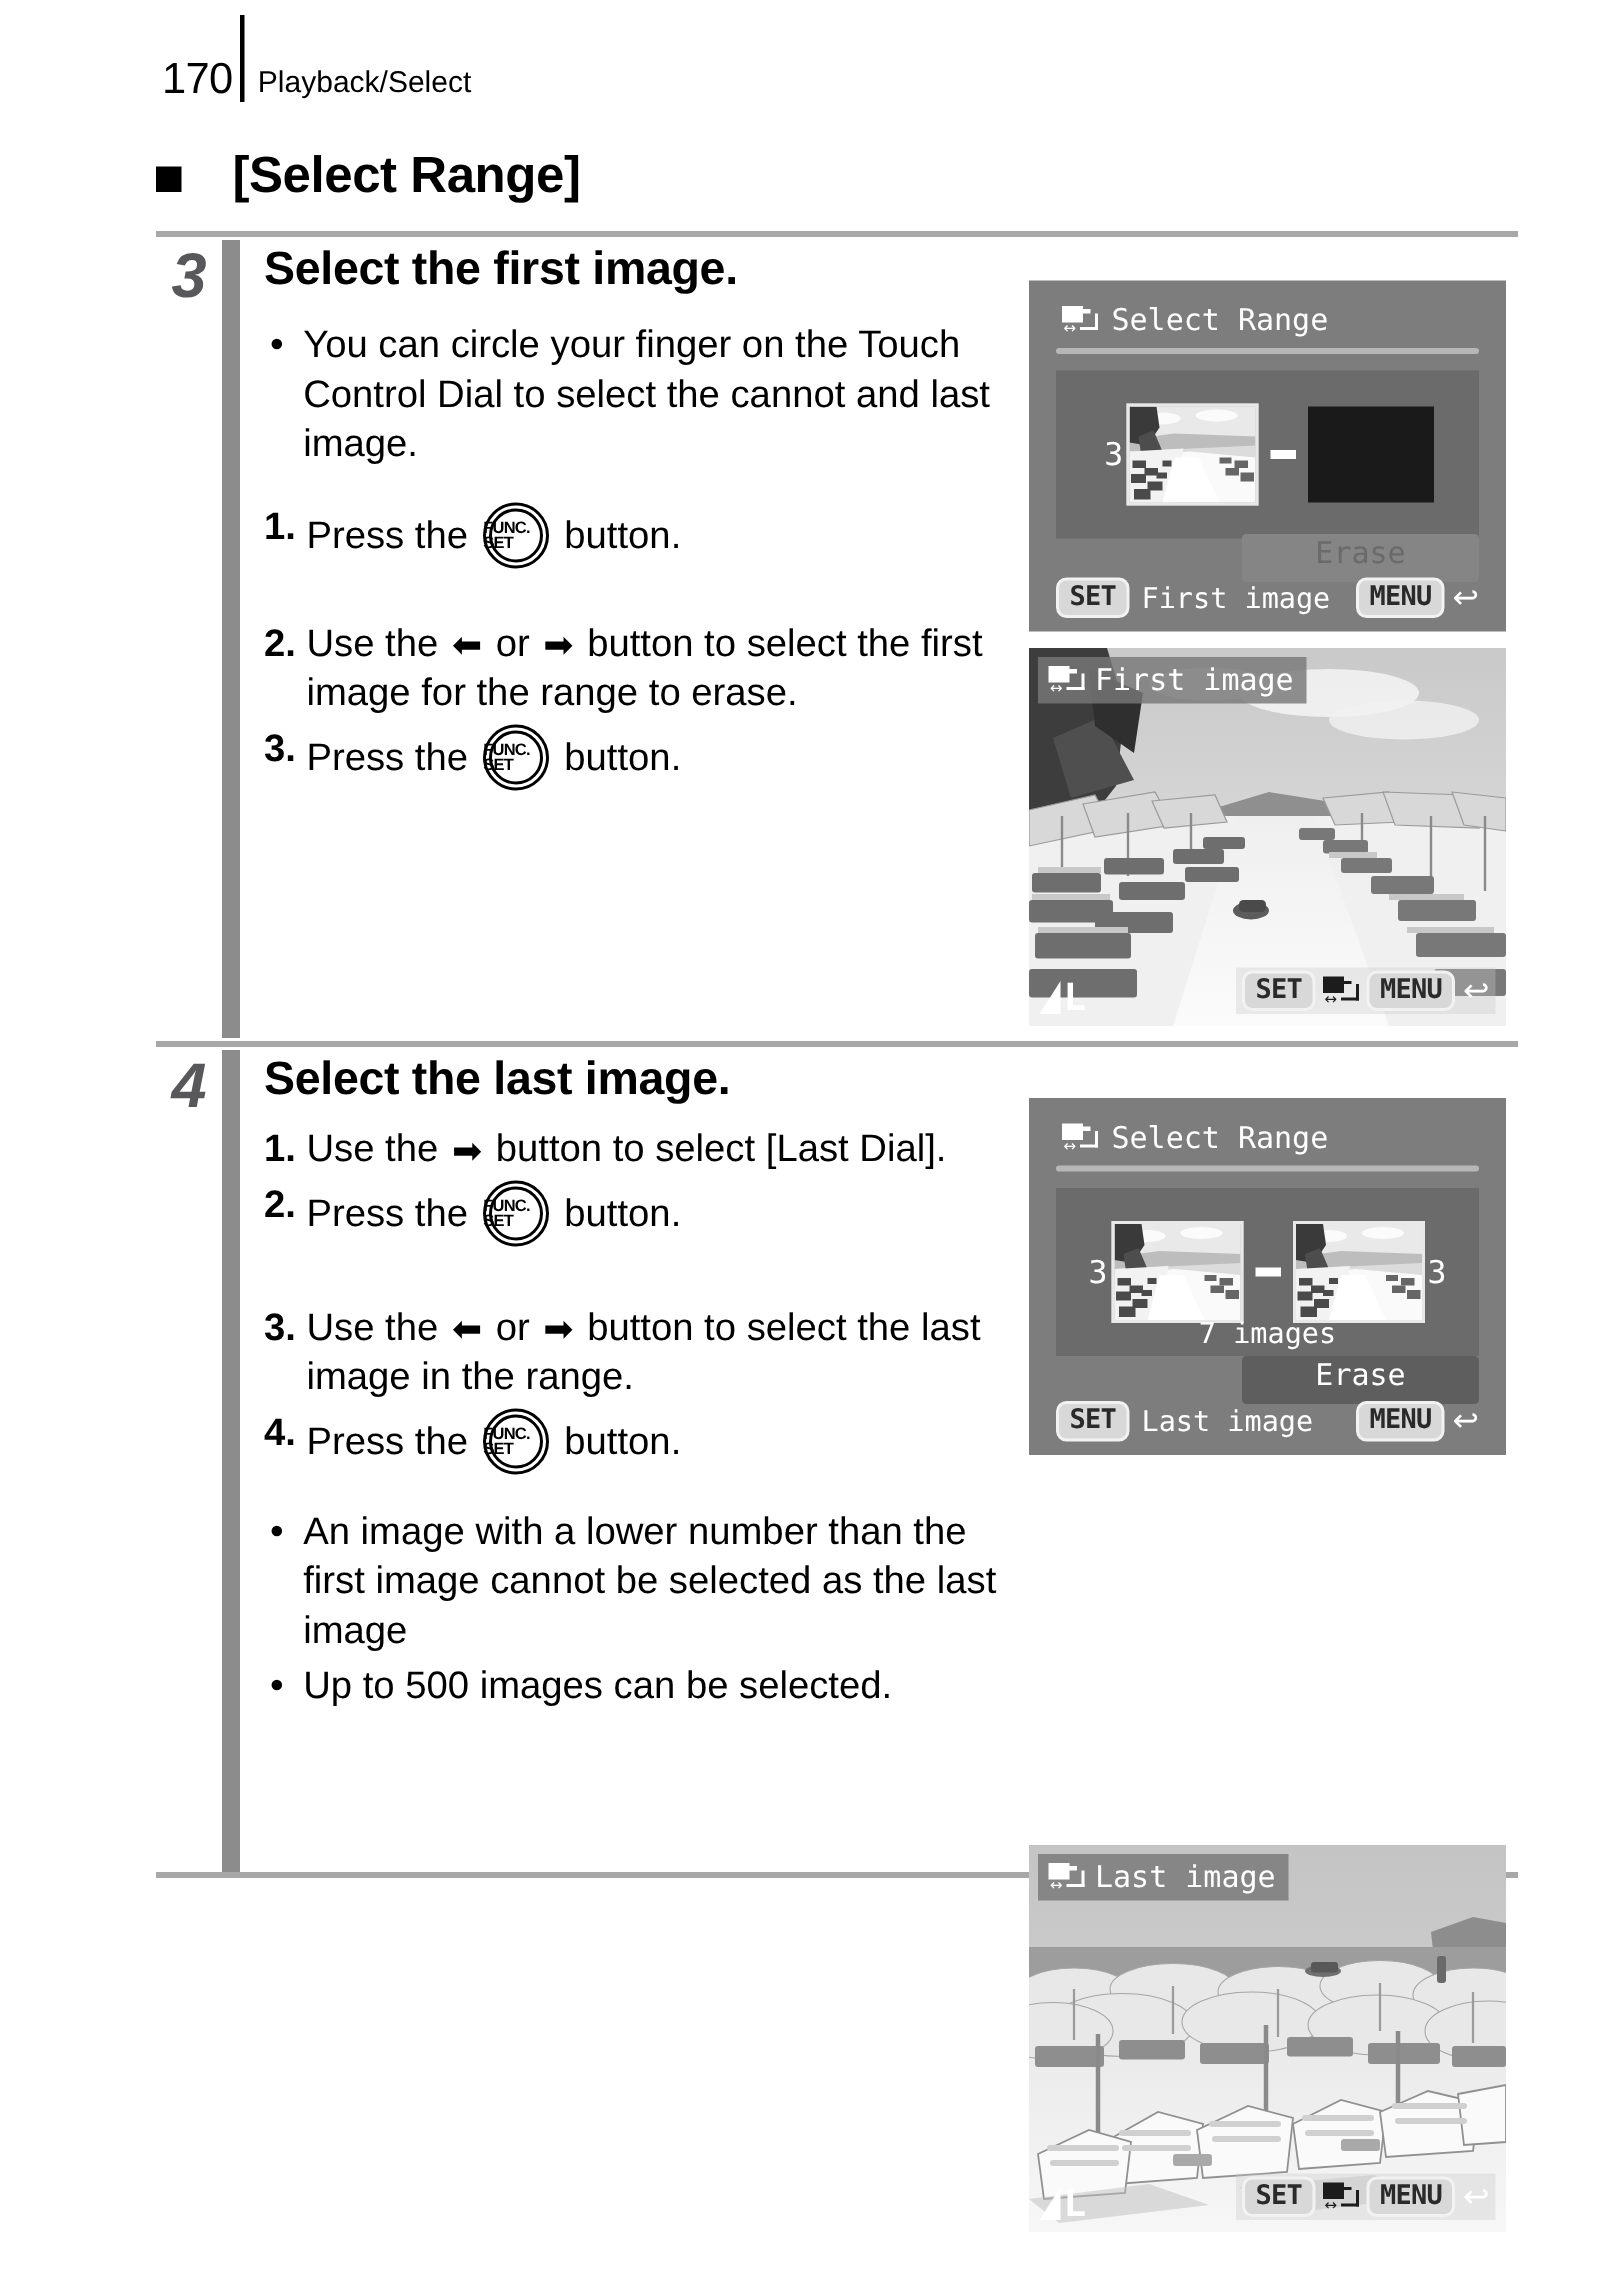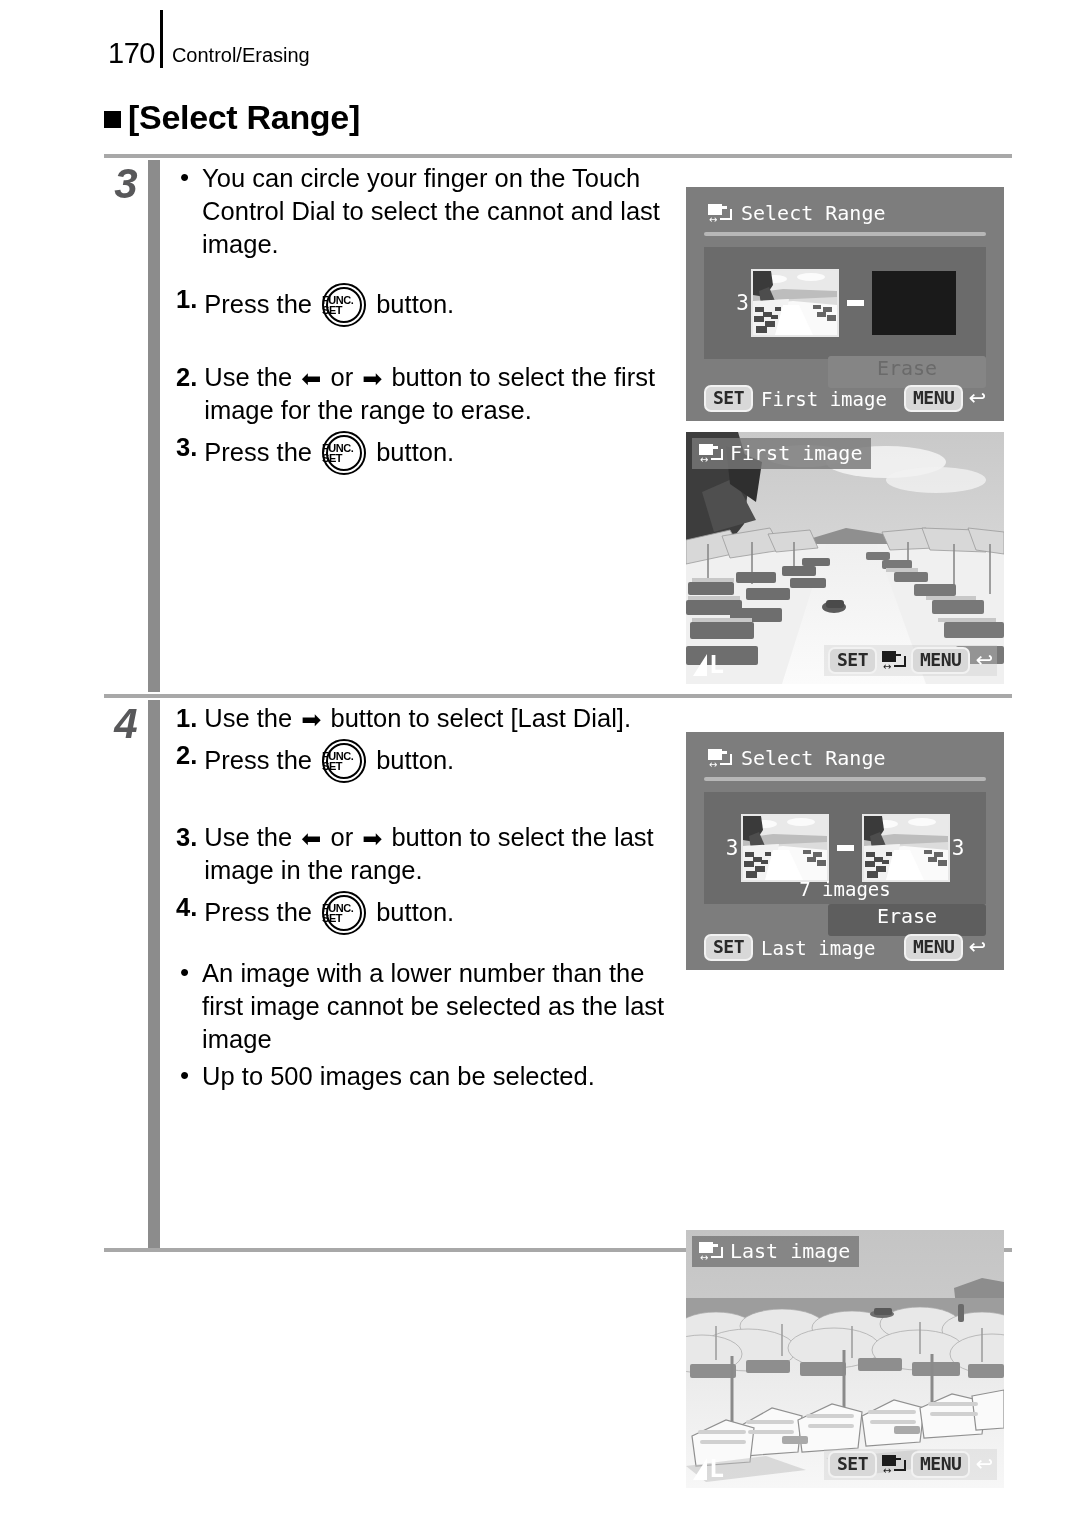--- a/index.html
+++ b/index.html
@@ -62,20 +62,21 @@
     height: 17px;
     background: #000;
     display: inline-block;
     margin-top: 4px;
   }
   .sec-title {
     font-size: 34px;
     font-weight: bold;
     letter-spacing: -0.3px;
     line-height: 1;
+    margin-left: 27px;
   }
 
   
   .hrule {
     position: absolute;
     left: 104px;
     width: 908px;
     height: 4px;
     background: #a8a8a8;
   }
@@ -419,36 +420,37 @@
 
   
   .scene { position: absolute; inset: 0; width: 100%; height: 100%; display:block; }
 </style>
 </head>
 <body>
 
 <div class="page-header">
   <span class="page-number">170</span>
   <span class="header-rule"></span>
-  <span class="header-title">Control/Erasing</span>
+  <span class="header-title">Playback/Select</span>
 </div>
 
 <div class="section-heading">
   <span class="sec-bullet"></span>
   <span class="sec-title">[Select Range]</span>
 </div>
 
 <div class="hrule top"></div>
 <div class="hrule mid"></div>
 <div class="hrule bottom"></div>
 
 <div class="step step-1">
   <div class="step-num">3</div>
   <div class="step-bar"></div>
   <div class="step-body">
+    <div class="step-title">Select the first image.</div>
     <div class="txt-col">
 
       <div class="li">
         <span class="li-marker dot">•</span>
         <span class="li-text">You can circle your finger on the Touch Control Dial to select the cannot and last image.</span>
       </div>
 
       <div class="gap-sm"></div>
 
       <div class="li">
@@ -495,20 +497,21 @@
       </div>
 
     </div>
   </div>
 </div>
 
 <div class="step step-2">
   <div class="step-num">4</div>
   <div class="step-bar"></div>
   <div class="step-body">
+    <div class="step-title">Select the last image.</div>
     <div class="txt-col">
 
       <div class="li">
         <span class="li-marker">1.</span>
         <span class="li-text">
           <span>Use the</span>
           <span class="arrow">➡</span>
           <span>button to select [Last Dial].</span>
         </span>
       </div>

